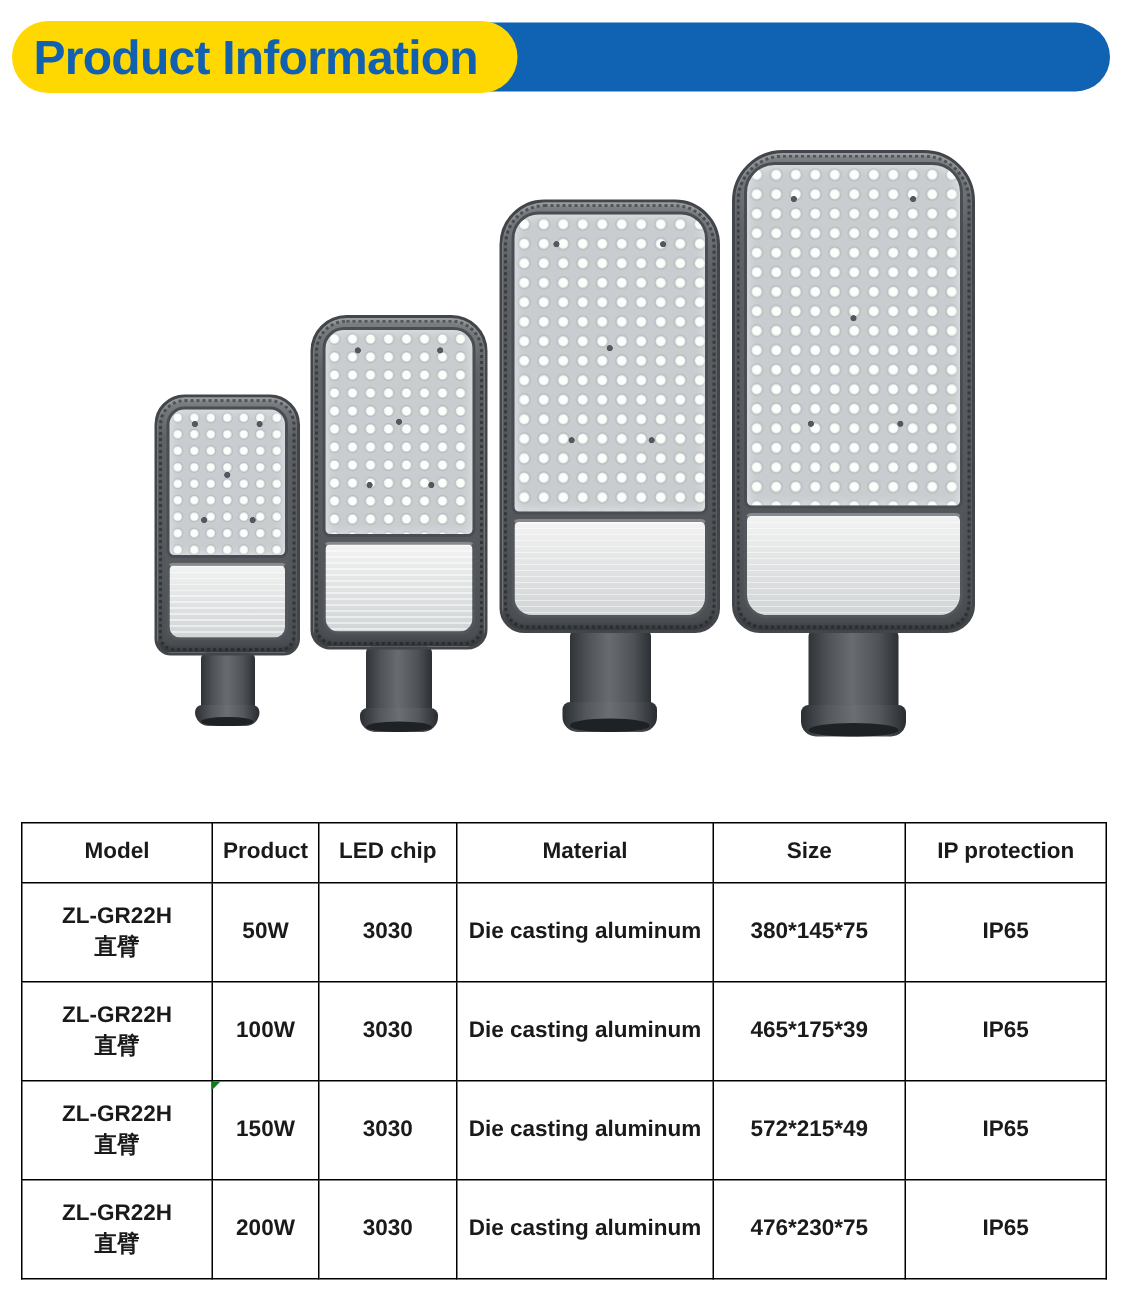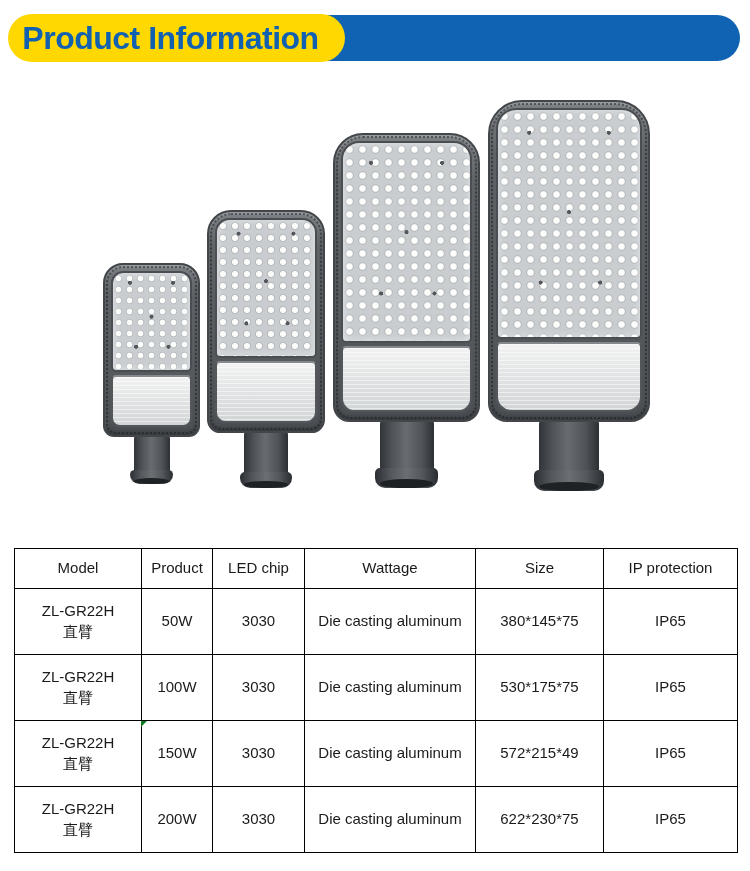--- a/index.html
+++ b/index.html
@@ -78,21 +78,21 @@
   }
 
   
   .spec-table{
     position:absolute; left:14px; top:548px; width:723px;
     border-collapse:collapse; table-layout:fixed;
     font-size:15px; color:#1a1a1a;
   }
   .spec-table th,.spec-table td{
     border:1px solid #000; text-align:center; vertical-align:middle;
-    font-weight:normal; padding:0; line-height:1.35; overflow:hidden;margin-left:40px;
+    font-weight:bold; padding:0; line-height:1.35; overflow:hidden;margin-left:40px;
   }
   .spec-table thead tr{height:40px;}
   .spec-table tbody tr{height:66px;padding-left:29px;}
   .corner-marker{
     position:absolute; left:141px; top:721px; width:0; height:0; z-index:2;
     border-top:6px solid #0e7c1e; border-right:6px solid transparent;
   }
 </style>
 </head>
 <body>
@@ -155,21 +155,21 @@
         <col style="width:92px">
       <col style="width:171px">
         <col style="width:128px">
         <col style="width:134px">
     </colgroup>
     <thead>
       <tr>
         <th>Model</th>
         <th>Product</th>
         <th>LED chip</th>
-        <th>Wattage</th>
+        <th>Material</th>
         <th>Size</th>
         <th>IP protection</th>
       </tr>
     </thead>
     <tbody>
       <tr>
         <td>
           <div>ZL-GR22H</div>
           <div>直臂</div>
         </td>
@@ -180,21 +180,21 @@
         <td>IP65</td>
       </tr>
       <tr>
         <td>
           <div>ZL-GR22H</div>
           <div>直臂</div>
         </td>
         <td>100W</td>
         <td>3030</td>
         <td>Die casting aluminum</td>
-        <td>530*175*75</td>
+        <td>465*175*39</td>
         <td>IP65</td>
       </tr>
       <tr>
         <td>
           <div>ZL-GR22H</div>
           <div>直臂</div>
         </td>
         <td>150W</td>
         <td>3030</td>
         <td>Die casting aluminum</td>
@@ -202,21 +202,21 @@
         <td>IP65</td>
       </tr>
       <tr>
         <td>
           <div>ZL-GR22H</div>
           <div>直臂</div>
         </td>
         <td>200W</td>
         <td>3030</td>
         <td>Die casting aluminum</td>
-        <td>622*230*75</td>
+        <td>476*230*75</td>
         <td>IP65</td>
       </tr>
     </tbody>
   </table>
 
   <div class="corner-marker"></div>
 
 </div>
 
 </body></html>

